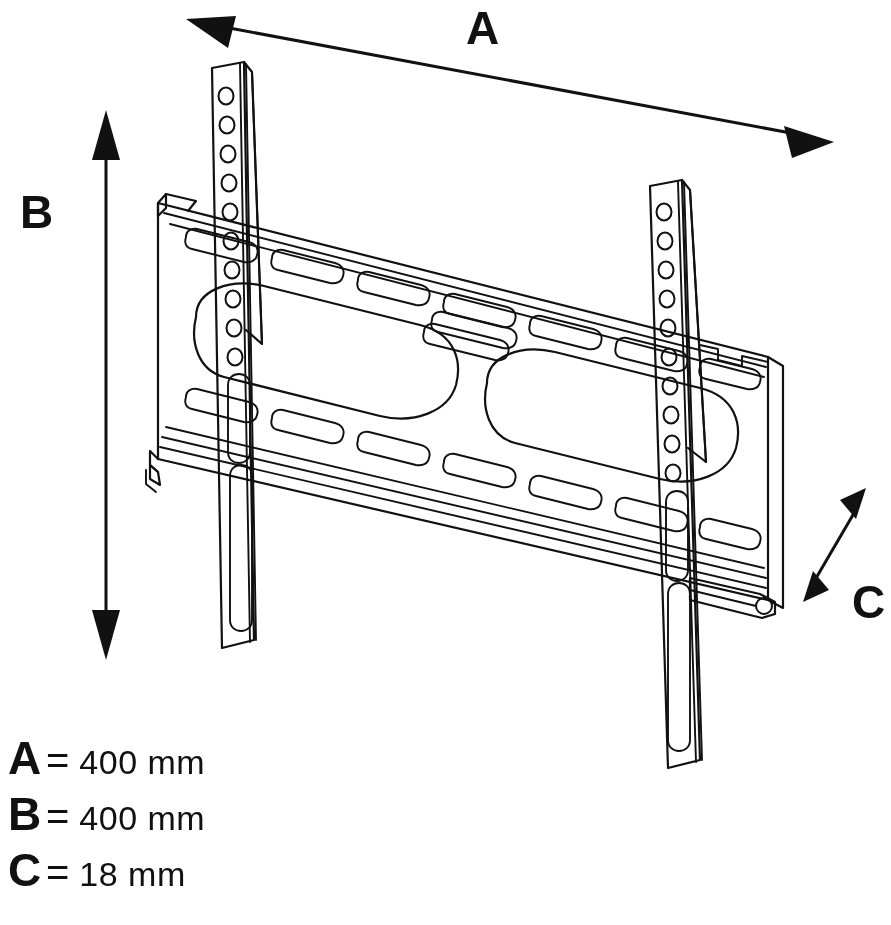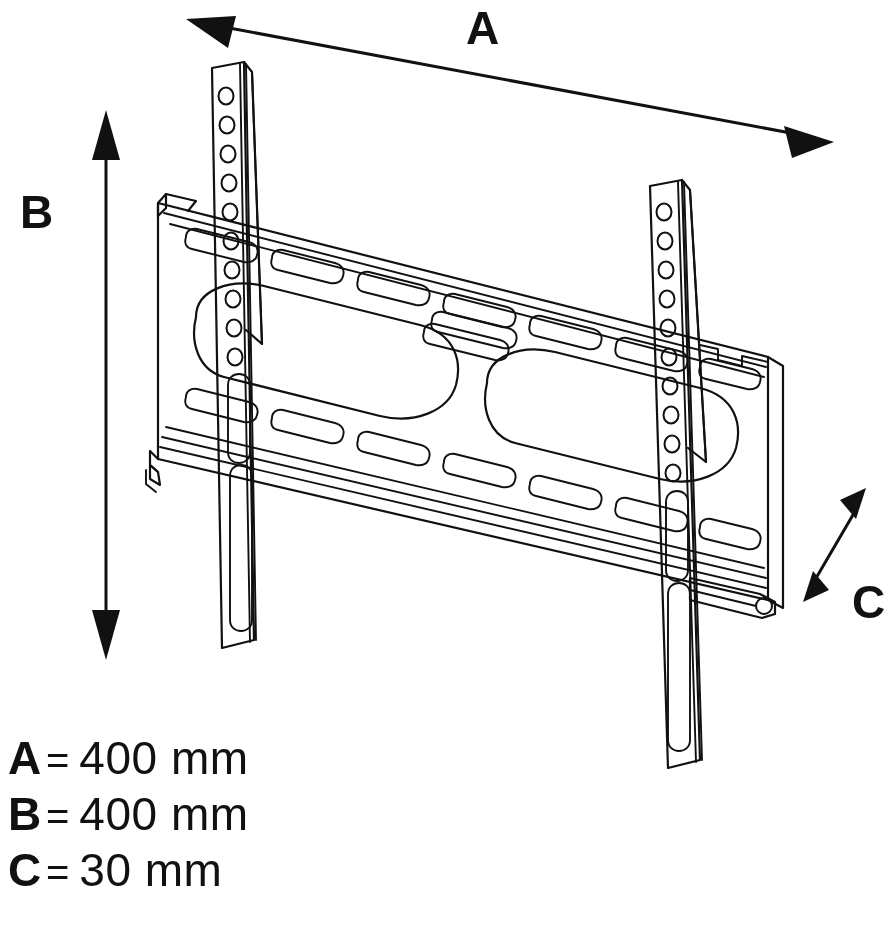--- a/index.html
+++ b/index.html
@@ -91,21 +91,21 @@
     font-family: "Liberation Sans", "DejaVu Sans", sans-serif;
     font-weight: normal;
     font-size: 40px;
     color: #111111;
     line-height: 46px;
     margin-right: 10px;
   }
   .legend-val {
     font-family: "Liberation Sans", "DejaVu Sans", sans-serif;
     font-weight: normal;
-    font-size: 46px;
+    font-size: 34px;
     color: #111111;
     line-height: 46px;
     letter-spacing: 0.5px;
   }
 </style>
 </head>
 <body>
 
 <div id="diagram-root">
 
@@ -278,18 +278,18 @@
 
     <div class="legend-row">
       <span class="legend-key">B</span>
       <span class="legend-eq">=</span>
       <span class="legend-val">400 mm</span>
     </div>
 
     <div class="legend-row">
       <span class="legend-key">C</span>
       <span class="legend-eq">=</span>
-      <span class="legend-val">30 mm</span>
+      <span class="legend-val">18 mm</span>
     </div>
 
   </div>
 
 </div>
 
 </body></html>

